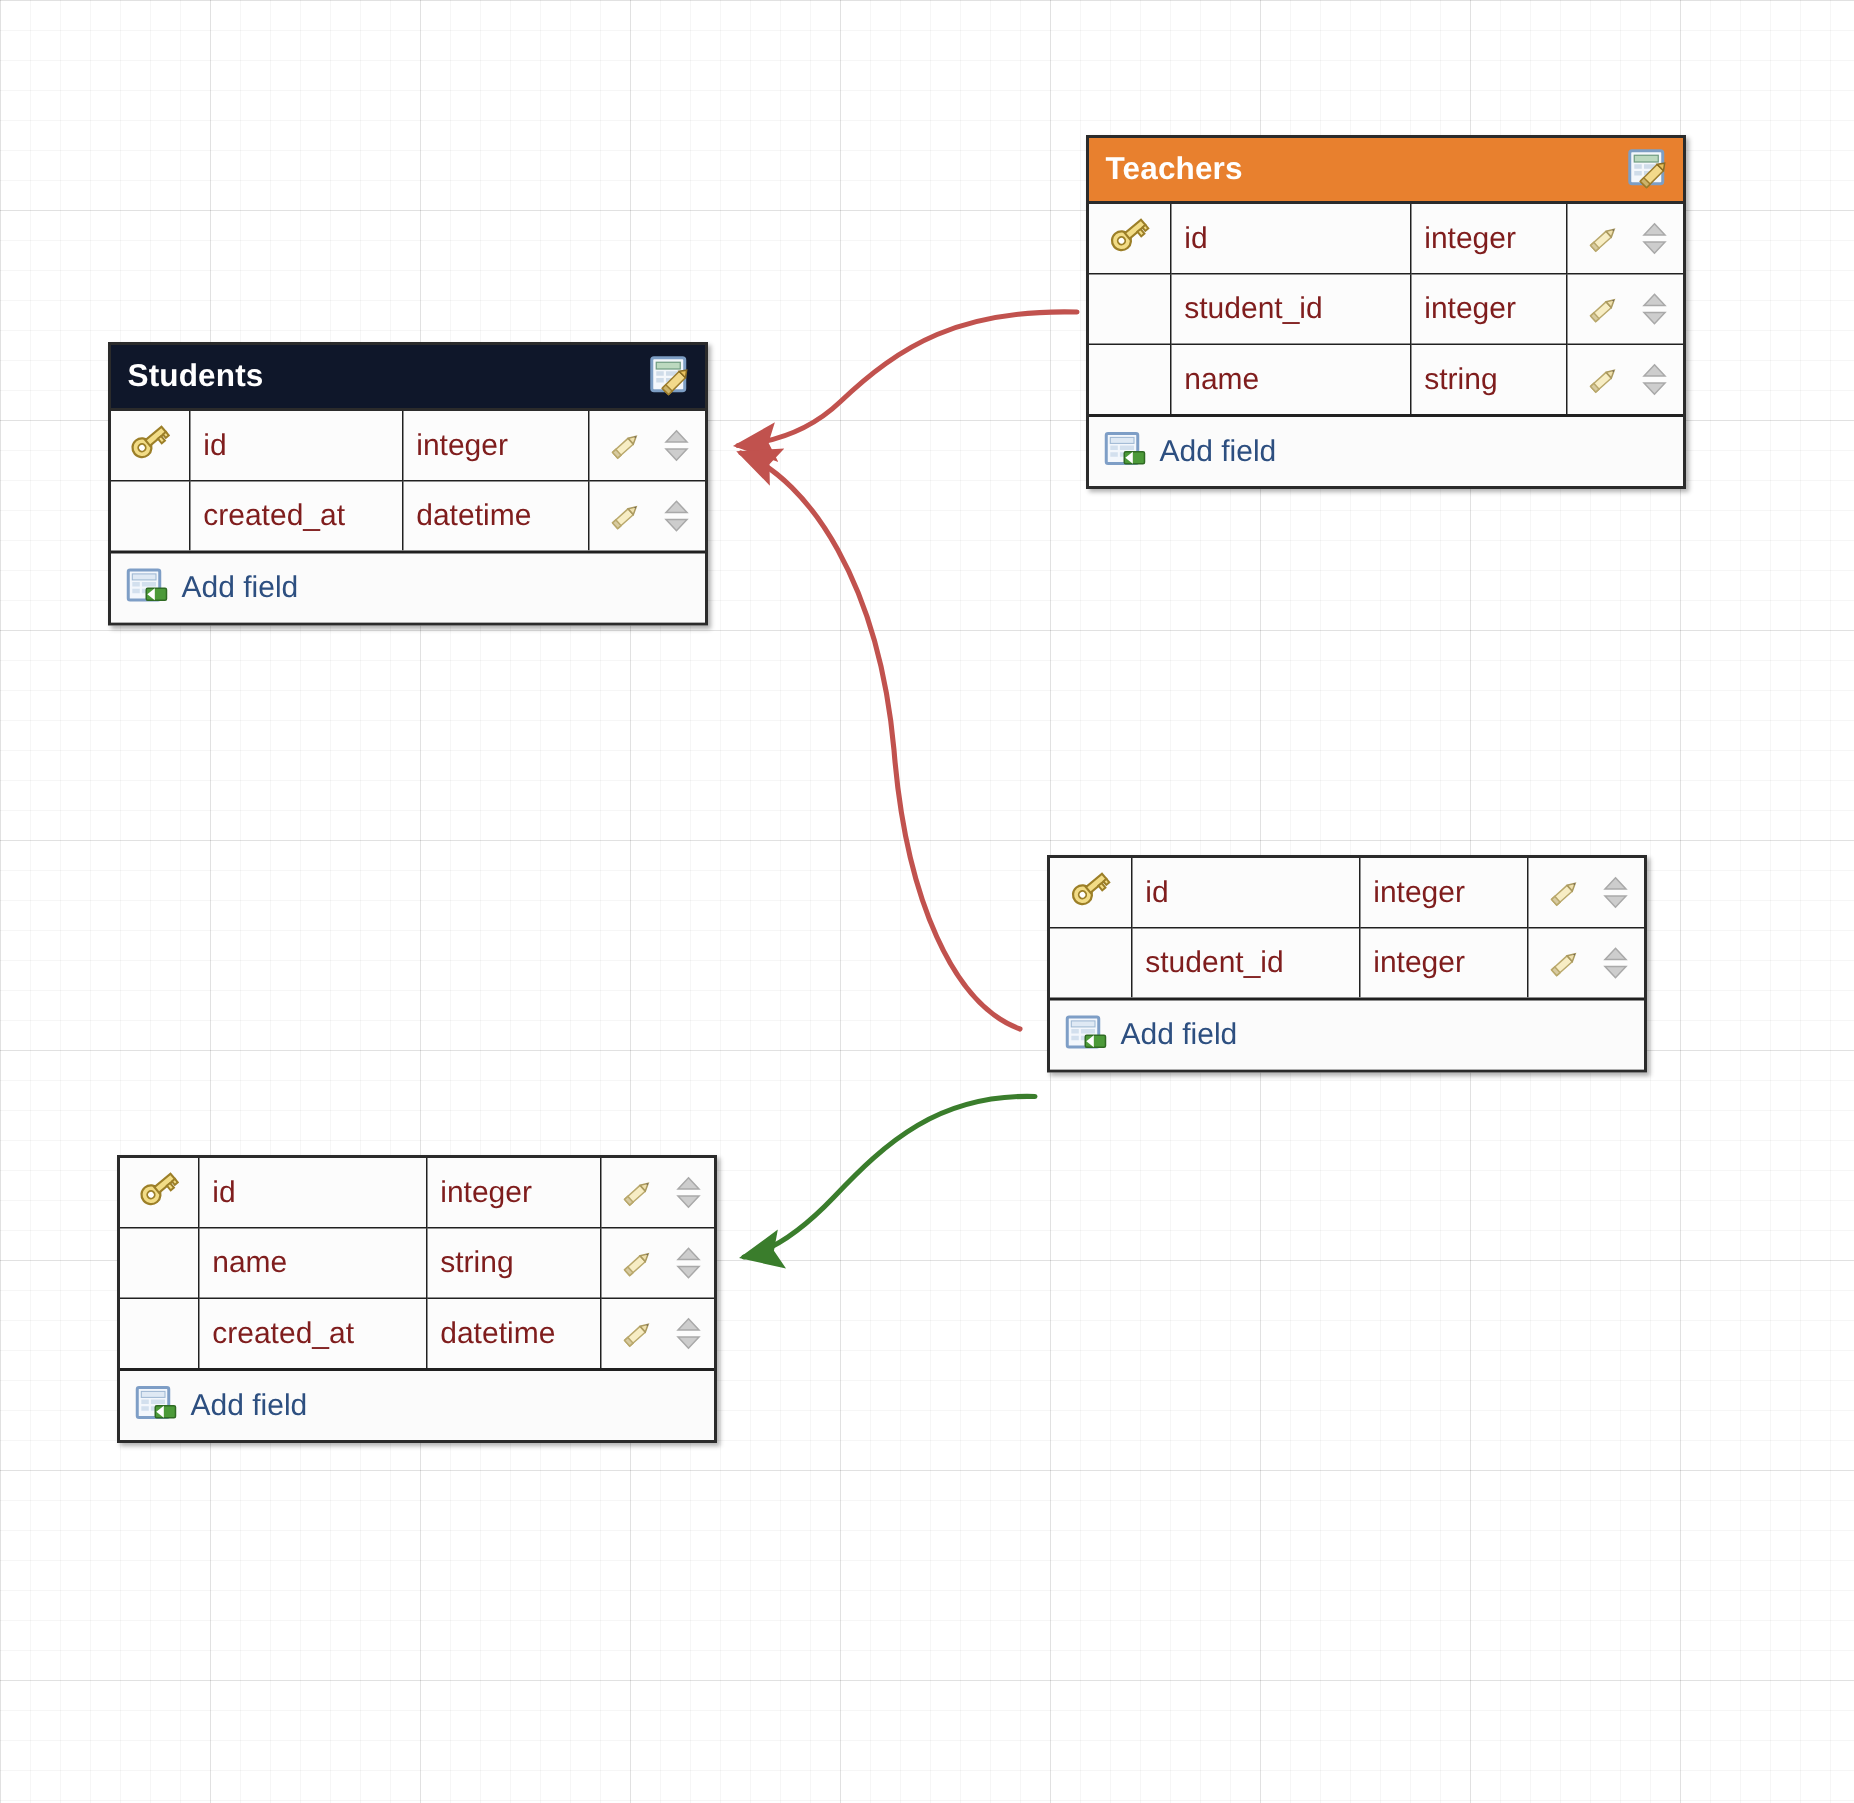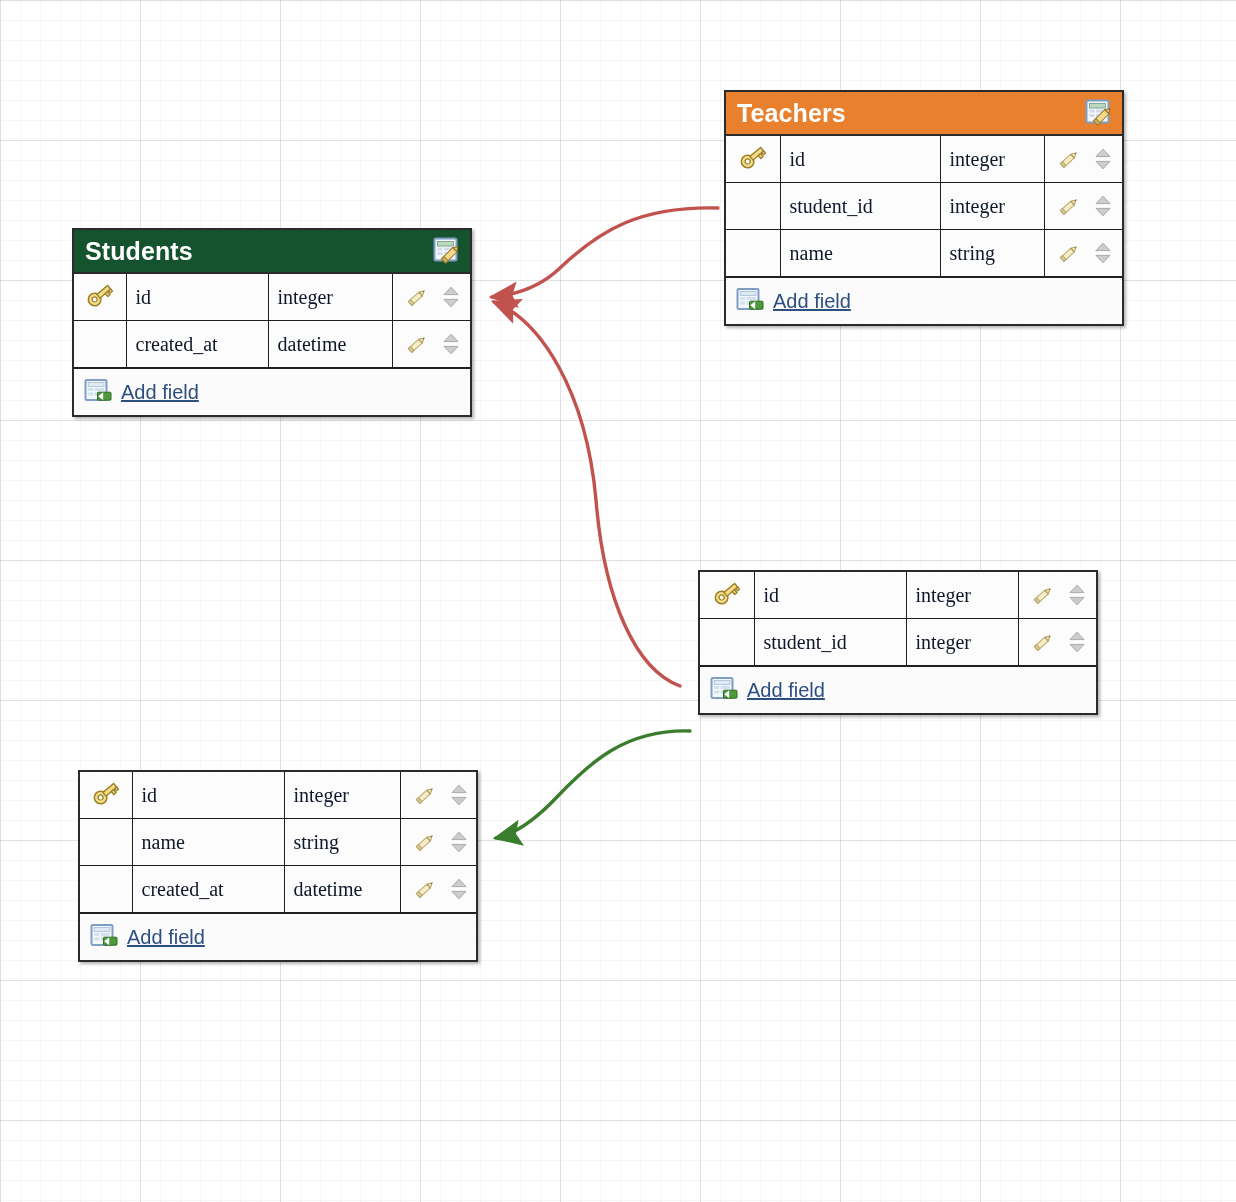--- a/index.html
+++ b/index.html
@@ -56,42 +56,41 @@
     display: flex;
     align-items: center;
     justify-content: space-between;
     height: 44px;
     padding: 0 8px 0 11px;
     border-bottom: 2px solid #2b2b2b;
     box-sizing: border-box;
   }
   .entity-title {
     color: #ffffff;
-    font-size: 25px;
+    font-size: 21px;
     font-weight: bold;
     letter-spacing: 0.1px;
     white-space: nowrap;
   }
 
   .field-table {
     border-collapse: collapse;
     width: 100%;
     table-layout: fixed;
   }
   .field-table td {
     border: 1px solid #202020;
     height: 46px;
     font-size: 20px;
-    color: #0f172a;
+    color: #7f1d1d;
     padding: 0 0 0 9px;
     background: #fcfcfc;
     vertical-align: middle;
     white-space: nowrap;
     overflow: hidden;
-    font-family: Liberation Serif, serif;
   }
   .field-table tr td:first-child { border-left: none; }
   .field-table tr td:last-child  { border-right: none; }
   .field-table tr:first-child td { border-top: none; }
   .field-table tr:last-child td  { border-bottom: none; }
 
   td.col-key   { width: 52px;  padding: 0; text-align: center; }
   td.col-type  { }
   td.col-act   { padding: 0; }
 
@@ -110,21 +109,20 @@
     gap: 7px;
     height: 48px;
     padding: 0 0 0 10px;
     border-top: 2px solid #202020;
     background: #fbfbfb;
     box-sizing: border-box;
   }
   .add-field-link {
     font-size: 20px;
     color: #2d4f80;
-    text-decoration: underline;
     cursor: pointer;
     white-space: nowrap;
   }
 
   .icon { display: inline-block; line-height: 0; flex: none; }
 </style>
 </head>
 <body>
 
 <div id="canvas">
@@ -138,21 +136,21 @@
         <path d="M 8.6 4.5 L 0 0.6 L 1.6 4.5 L 0 8.4 Z" fill="#3A7D2C"></path>
       </marker>
     </defs>
     <path id="rel-0" fill="none" stroke="#C1524E" stroke-width="3.4" stroke-linecap="round" marker-end="url(#arrow-red)" d="M 718 208 C 640 206 600 230 560 268 C 540 287 515 295 492 297"></path>
     <path id="rel-1" fill="none" stroke="#C1524E" stroke-width="3.4" stroke-linecap="round" marker-end="url(#arrow-red)" d="M 680 686 C 636 670 604 600 596 500 C 586 390 540 320 494 302"></path>
     <path id="rel-2" fill="none" stroke="#3A7D2C" stroke-width="3.4" stroke-linecap="round" marker-end="url(#arrow-green)" d="M 690 731 C 626 729 590 762 556 798 C 534 821 515 834 496 838"></path>
   </svg>
 
   <div id="entities">
       <div class="entity" style="left: 72px; top: 228px; width: 400px;">
-    <div class="entity-header" style="background:#14532d">
+    <div class="entity-header" style="background:#0f172a">
       <span class="entity-title">Students</span>
       <span class="icon">
   <svg width="30" height="30" viewBox="0 0 30 30" xmlns="http://www.w3.org/2000/svg">
     <rect x="2.5" y="2.5" width="22" height="22" rx="1.5" fill="#f4f7fb" stroke="#7d9ec4" stroke-width="2"></rect>
     <rect x="5.5" y="5.5" width="16" height="4.5" fill="#bcd9bf" stroke="#6f9b80" stroke-width="0.8"></rect>
     <rect x="5.5" y="11.5" width="5" height="3" fill="#cfdce9"></rect>
     <rect x="12" y="11.5" width="9.5" height="3" fill="#cfdce9"></rect>
     <rect x="5.5" y="16" width="5" height="3" fill="#cfdce9"></rect>
     <rect x="12" y="16" width="9.5" height="3" fill="#cfdce9"></rect>
     <g transform="rotate(-45 18 18)">

